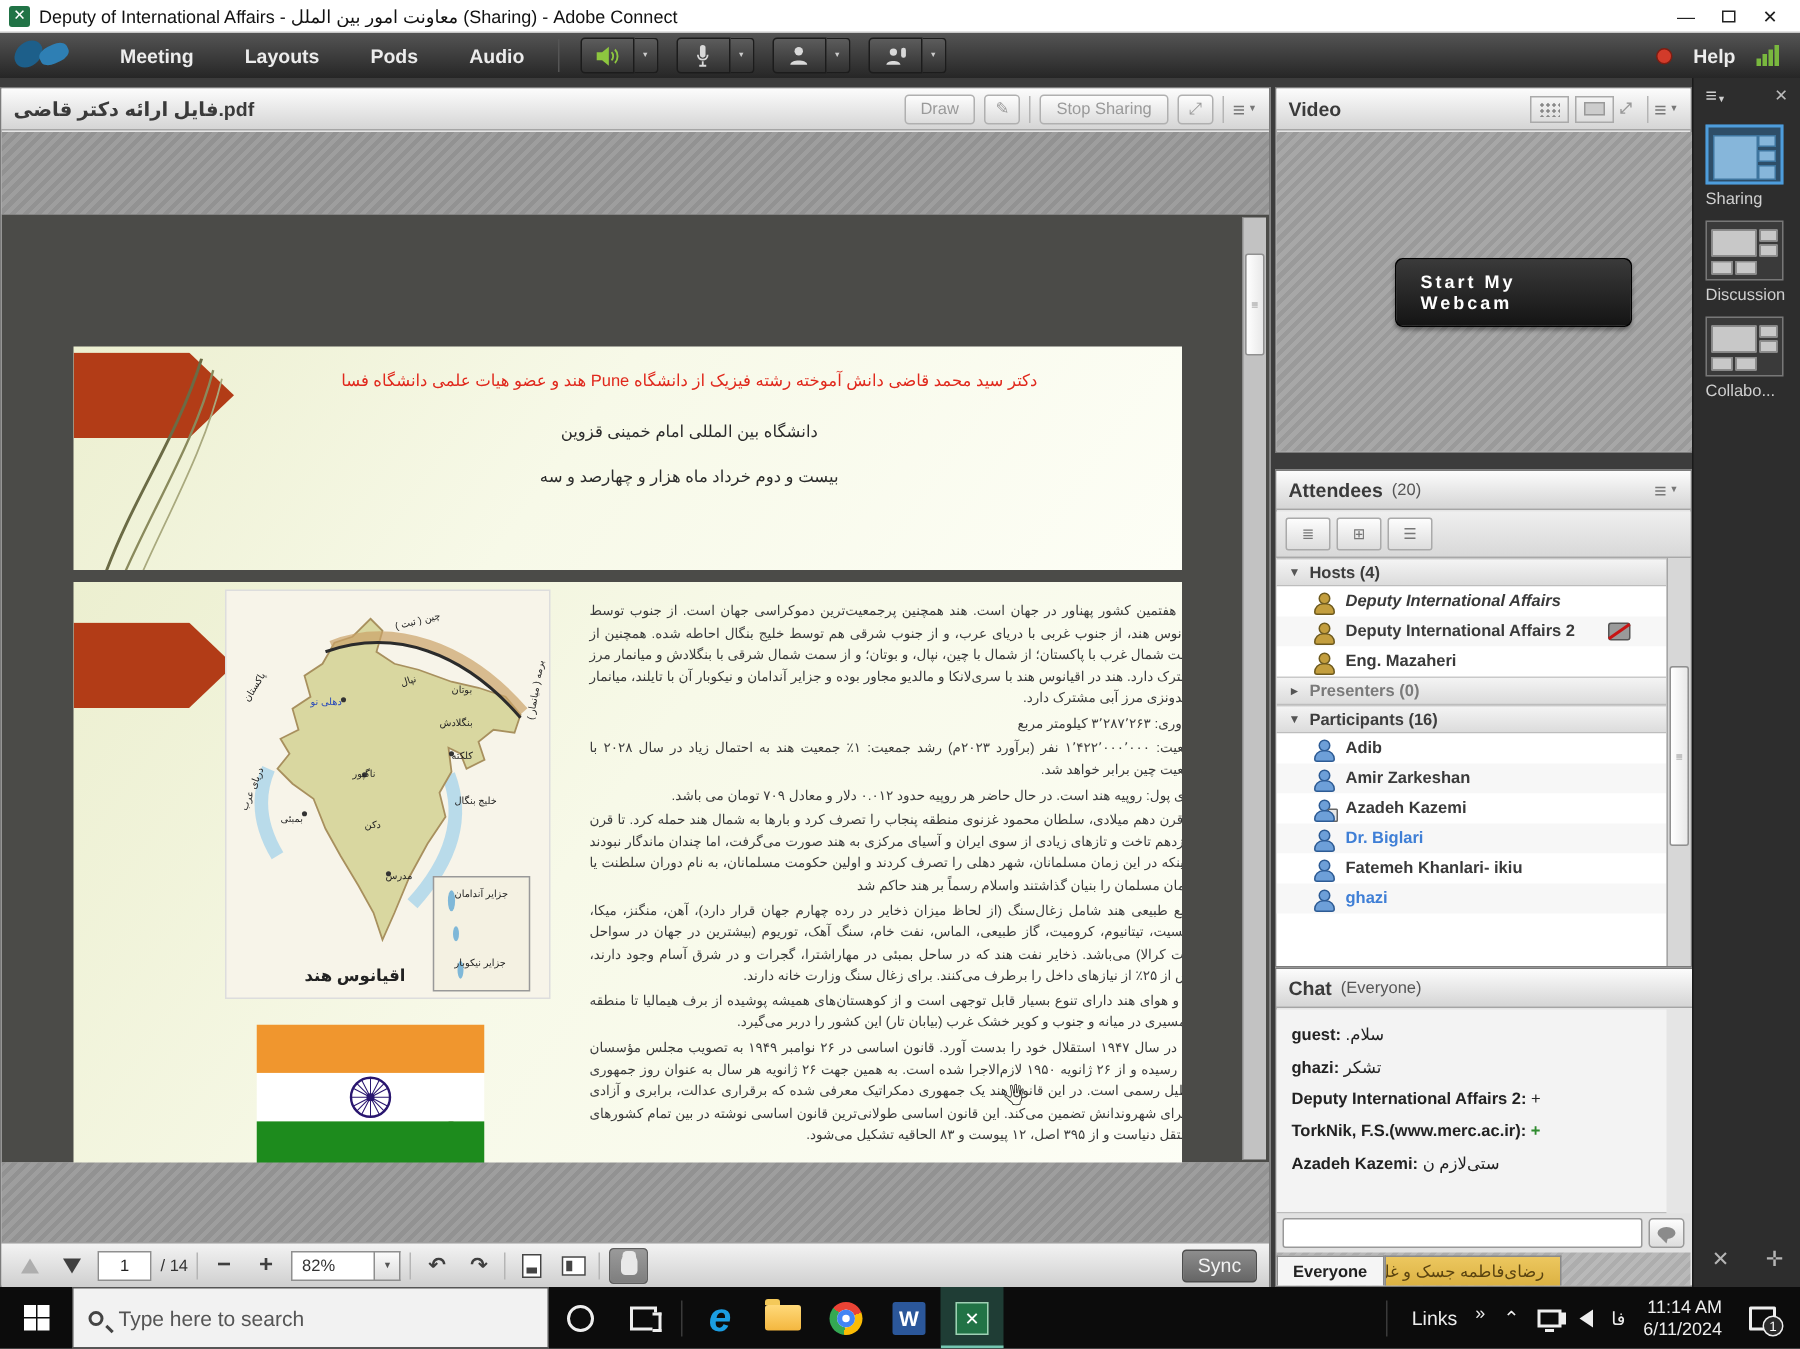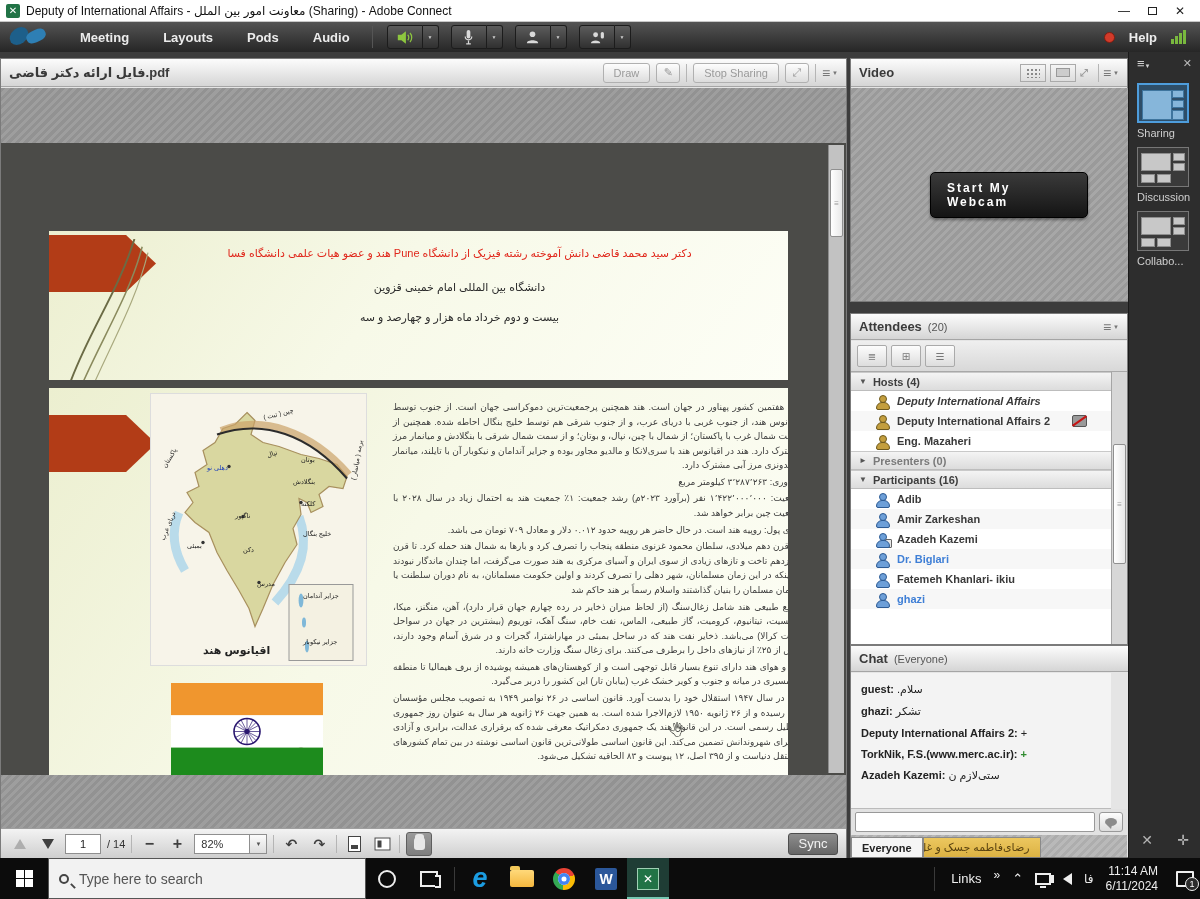--- a/index.html
+++ b/index.html
@@ -177,21 +177,21 @@
   .taskview::after{content:"";position:absolute;right:-5px;top:2px;width:4px;height:9px;border:2px solid #eee;border-left:none;background:#0c0c0c;}
   .tb-sep{width:1px;height:24px;background:#3a3a3a;margin:0 4px;}
   .edge-e{color:#1b9de2;font-size:27px;font-weight:bold;font-style:italic;line-height:27px;}
   .folder{width:24px;height:17px;background:linear-gradient(#ffd97a,#f4b73f);border-radius:2px;position:relative;}
   .folder::before{content:"";position:absolute;left:0;top:-4px;width:10px;height:4px;background:#f4c95a;border-radius:2px 2px 0 0;}
   .chrome{width:22px;height:22px;border-radius:50%;background:conic-gradient(from -50deg,#ea4335 0 33%,#fbbc05 0 66%,#34a853 0 100%);position:relative;}
   .chrome::after{content:"";position:absolute;left:5px;top:5px;width:12px;height:12px;border-radius:50%;background:#fff;box-shadow:inset 0 0 0 3.5px #4285f4;}
   .word{width:22px;height:22px;background:#2b579a;border-radius:2px;color:#fff;font-weight:bold;font-size:14px;display:flex;align-items:center;justify-content:center;}
   .connect-app{width:22px;height:22px;background:#217346;border:1px solid #9fd0b4;color:#fff;font-size:12px;display:flex;align-items:center;justify-content:center;}
   .tb-ico.active{background:#1f3d35;box-shadow:inset 0 -2px 0 #76c7b2;}
-  #tb-right{margin-left:auto;display:flex;align-items:center;gap:12px;color:#eee;}
+  #tb-right{margin-left:auto;display:flex;align-items:center;gap:12px;padding-right:10px;color:#eee;}
   #links-lbl{font-size:13px;color:#eee;}
   .chev{font-size:12px;color:#eee;transform:translateY(-4px);}
   .caret-up{font-size:13px;color:#eee;}
   .net-ico{width:16px;height:12px;border:2px solid #eee;position:relative;}
   .net-ico::after{content:"";position:absolute;left:3px;bottom:-5px;width:6px;height:2px;background:#eee;}
   .spk-ico{width:0;height:0;border-top:6px solid transparent;border-bottom:6px solid transparent;border-right:9px solid #eee;position:relative;}
   .spk-ico::before{content:"";position:absolute;right:9px;top:-4px;width:4px;height:8px;background:#eee;}
   .lang{font-size:12px;color:#eee;}
   #clock{display:flex;flex-direction:column;align-items:flex-end;line-height:1.25;font-size:12px;color:#eee;}
   .notif{width:18px;height:16px;border:2px solid #eee;border-radius:1px;position:relative;}

